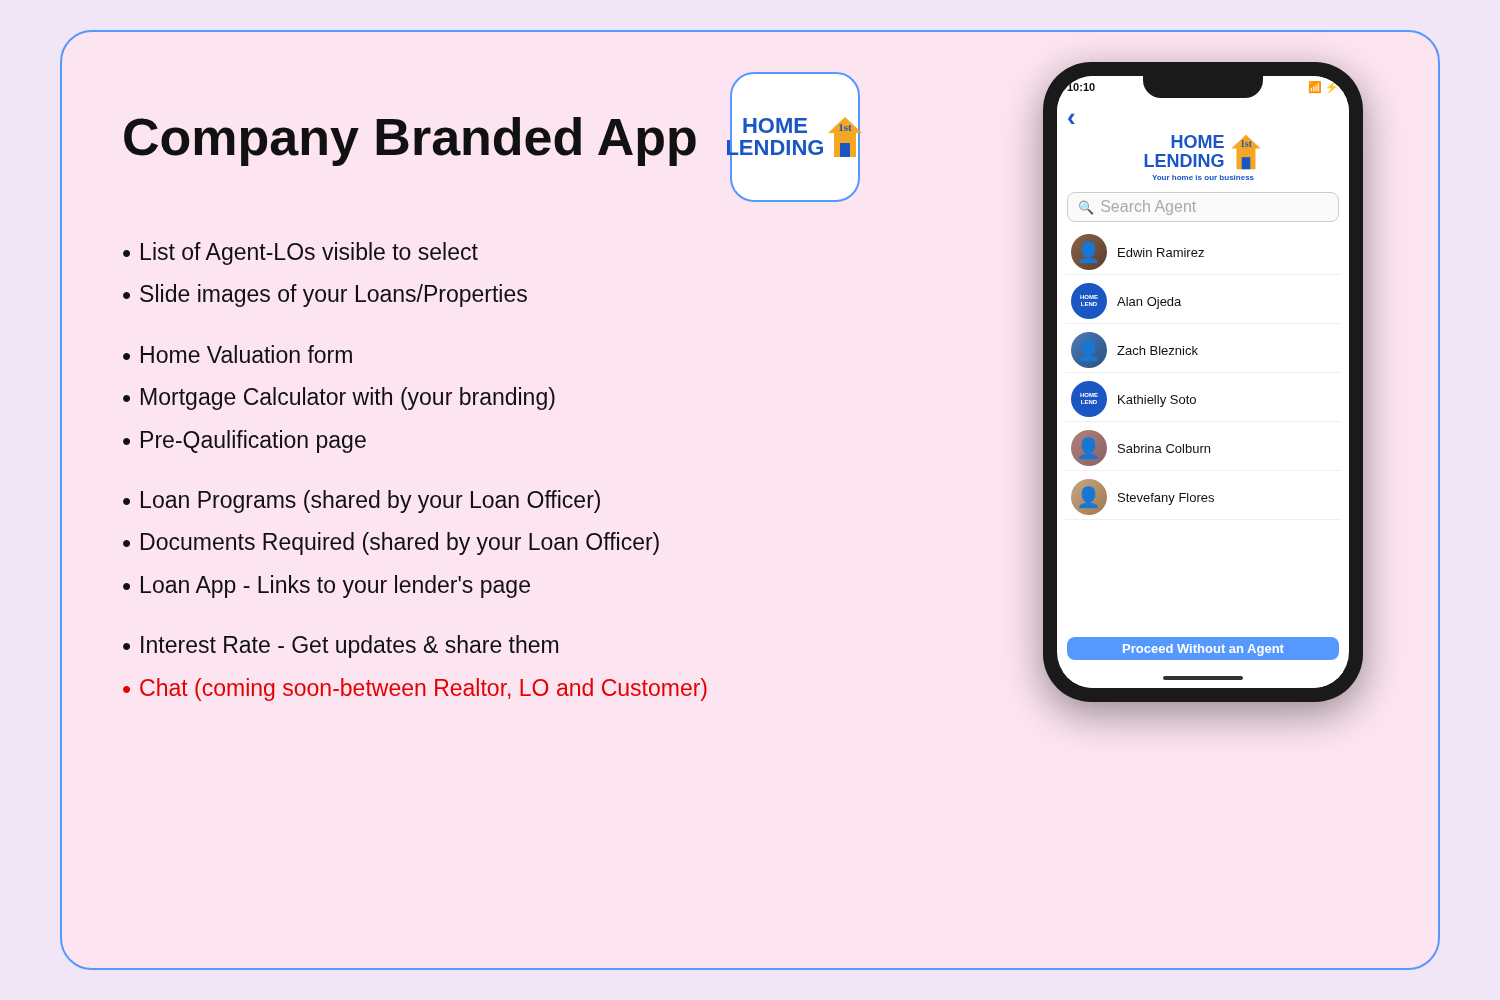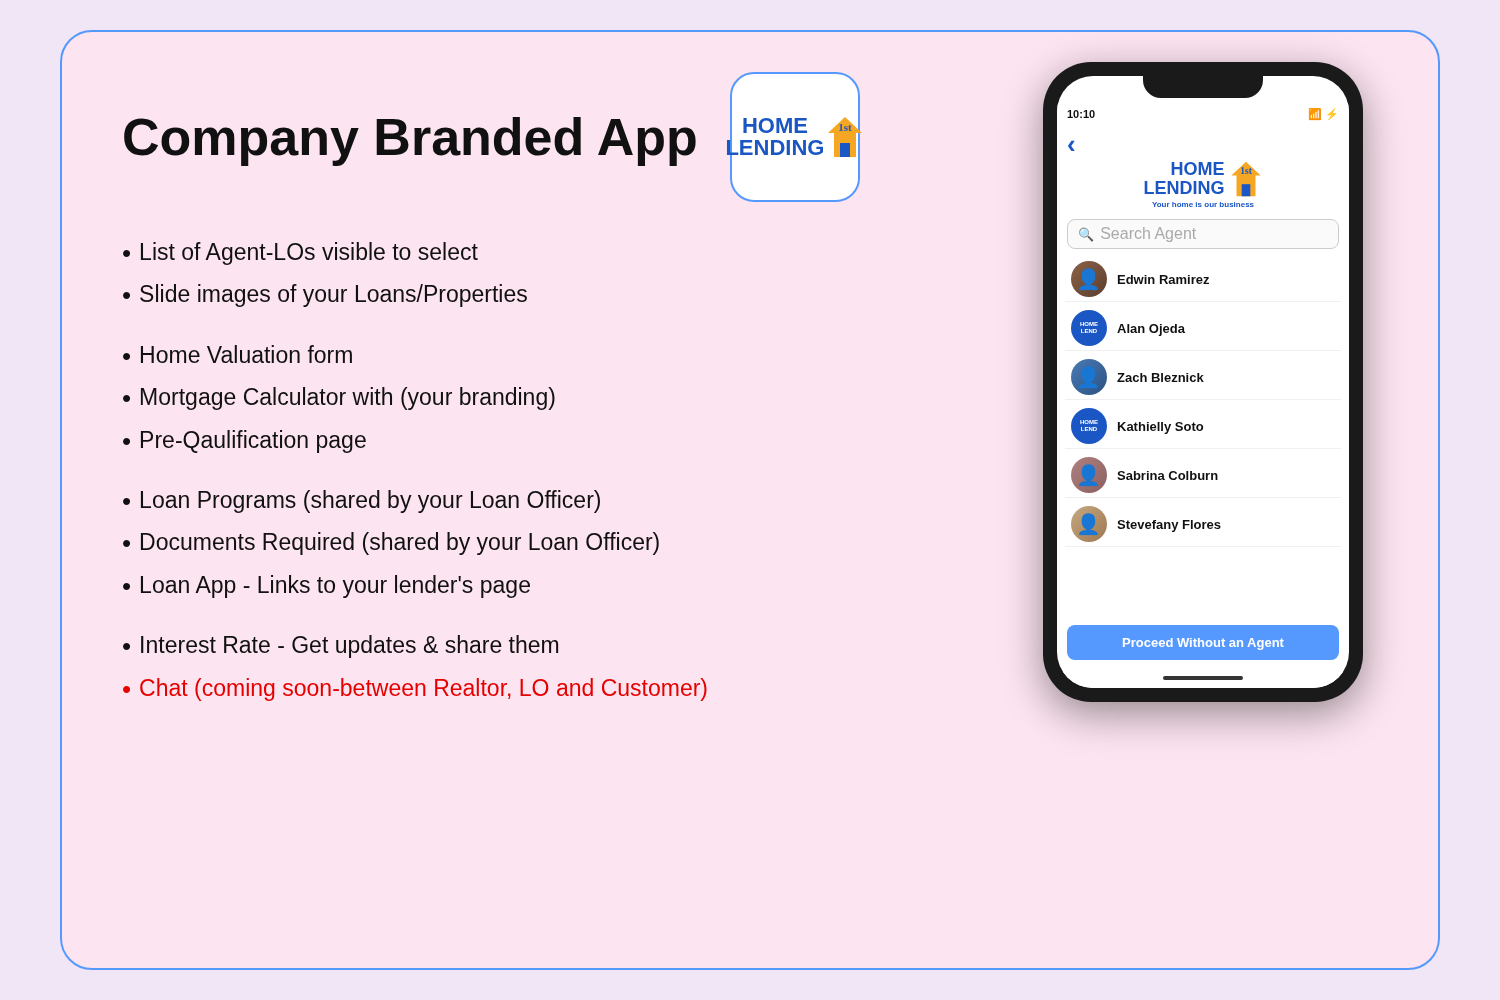--- a/index.html
+++ b/index.html
@@ -134,21 +134,20 @@
     .phone-status-bar {
       display: flex;
       justify-content: space-between;
       align-items: center;
       padding: 0 10px;
       height: 22px;
       font-size: 11px;
       font-weight: bold;
       color: #111;
       background: white;
-      margin-top: 27px;
     }
     .phone-screen {
       width: 100%;
       height: 100%;
       background: white;
       border-radius: 36px;
       overflow: hidden;
       display: flex;
       flex-direction: column;
     }
@@ -238,30 +237,30 @@
       display: flex;
       align-items: center;
       justify-content: center;
       font-size: 7px;
       color: white;
       font-weight: bold;
       flex-shrink: 0;
     }
     .agent-name {
       font-size: 13px;
-      font-weight: 700;
+      font-weight: 400;
       color: #111;
     }
     .proceed-btn {
       margin: 8px 10px 12px;
       background: #5599ff;
       color: white;
       border: none;
       border-radius: 8px;
-      padding: 10px;
+      padding: 4px;
       font-size: 13px;
       font-weight: 600;
       text-align: center;
       cursor: pointer;
     }
     .phone-bottom-bar {
       background: white;
       padding: 4px 0 8px;
       display: flex;
       justify-content: center;

